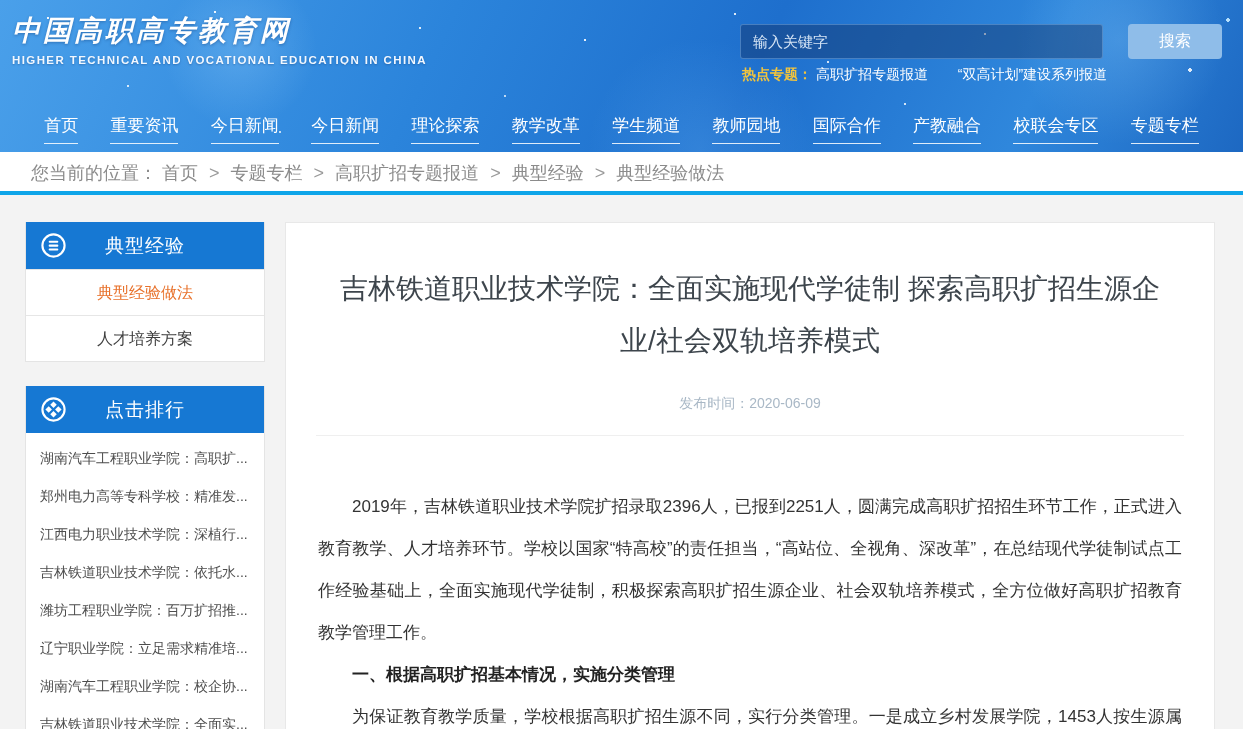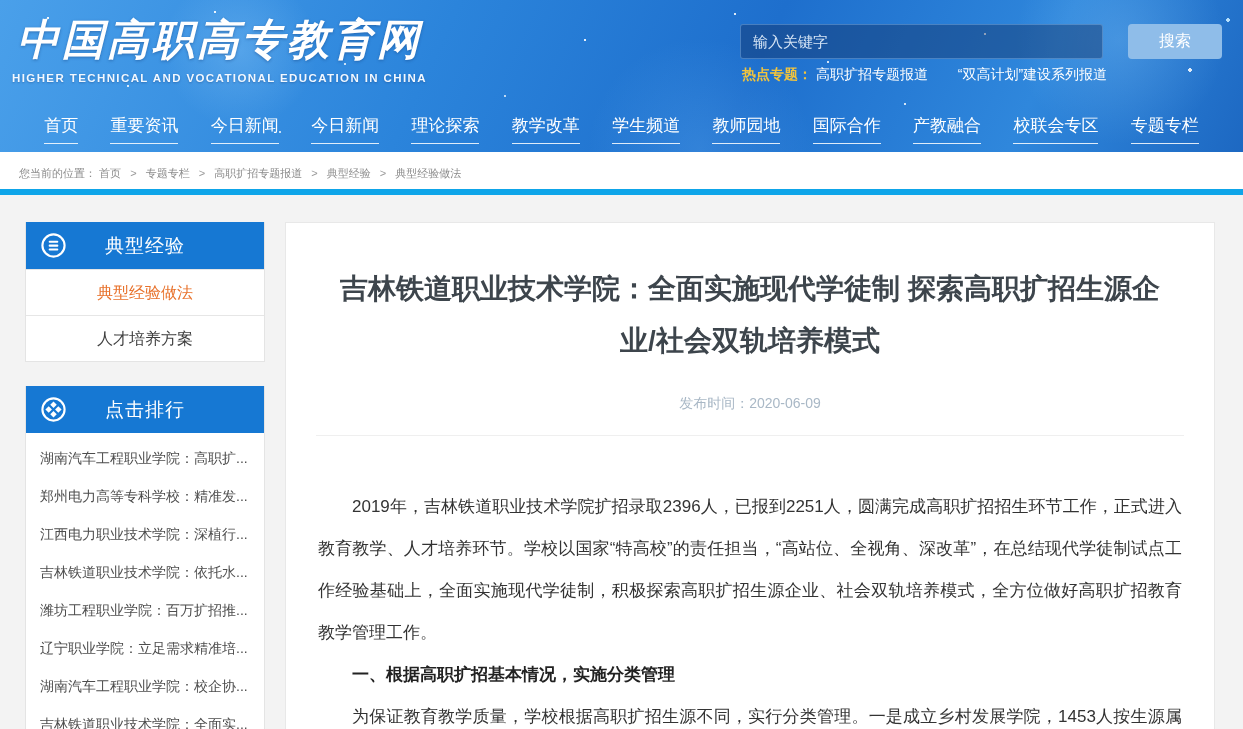--- a/index.html
+++ b/index.html
@@ -26,23 +26,23 @@
       radial-gradient(circle 3px at 1228px 20px, rgba(190,230,255,.95) 60%, transparent 61%),
       radial-gradient(circle 2px at 828px 62px, rgba(255,255,255,.8) 60%, transparent 61%),
       radial-gradient(circle 1.5px at 280px 132px, rgba(255,255,255,.7) 60%, transparent 61%),
       radial-gradient(circle 110px at 240px 50px, rgba(160,215,255,.28), transparent 70%),
       radial-gradient(circle 160px at 700px 150px, rgba(120,195,255,.22), transparent 70%),
       radial-gradient(circle 150px at 1120px 40px, rgba(150,210,255,.25), transparent 70%),
       linear-gradient(115deg,#4aa0ea 0%,#2b84db 35%,#1e6fcd 60%,#2f87dc 82%,#1d68c2 100%);
   }
   .logo{ position:absolute; left:12px; top:12px; cursor:pointer; }
   .logo-cn{
-    font-size:42px; font-weight:bold; letter-spacing:3px; color:#fff;
+    font-size:28px; font-weight:bold; letter-spacing:3px; color:#fff;
     font-family:"Liberation Serif","DejaVu Serif",serif;
-    font-style:italic; text-shadow:0 1px 3px rgba(20,60,120,.45); white-space:nowrap;text-align:center;
+    font-style:italic; text-shadow:0 1px 3px rgba(20,60,120,.45); white-space:nowrap;
   }
   .logo-en{
     font-size:11.5px; font-weight:bold; letter-spacing:1.4px; margin-top:4px;
     color:#f2f8ff; text-shadow:0 1px 2px rgba(20,60,120,.4); white-space:nowrap;
   }
   .search-row{ position:absolute; left:740px; top:24px; width:482px; display:flex; }
   .search-input{
     flex:1; height:35px; background:rgba(16,46,96,.42);
     border:1px solid rgba(130,180,230,.45); border-radius:3px;
     color:#fff; font-size:15px; padding:8px 12px; outline:none;
@@ -59,23 +59,23 @@
     position:absolute; left:0; bottom:0; width:100%; height:47px;
     display:flex; justify-content:space-around; align-items:center; padding:0 28px;
   }
   .nav-item{
     color:#fff; font-size:17px; cursor:pointer; padding-bottom:6px;
     border-bottom:1px solid rgba(255,255,255,.85); white-space:nowrap;
   }
 
   
   .breadcrumb-bar{
-    width:100%; height:43px; background:#fff; border-bottom:6px solid #0ea5e9;
+    width:100%; height:43px; background:#fff; border-bottom:4px solid #0ea5e9;
     box-shadow:0 2px 4px rgba(0,0,0,.05);
-    font-size:11px; color:#8b8b8b; line-height:42px; padding-left:19px;
+    font-size:18px; color:#8b8b8b; line-height:42px; padding-left:31px;
     white-space:nowrap;
   }
   .crumb{ color:#8b8b8b; cursor:pointer; }
   .crumb-sep{ margin:0 6px; color:#9a9a9a; }
 
   
   .page-body{ display:flex; padding:27px 28px 0 25px; background:#f3f3f3; align-items:flex-start; }
 
   
   .sidebar{ width:240px; flex:none; }
@@ -95,21 +95,21 @@
   .rank-list{ padding:6px 0 0; }
   .rank-item{
     height:38px; line-height:38px; padding:0 14px; font-size:14px; color:#4d4d4d;
     white-space:nowrap; overflow:hidden; cursor:pointer;
   }
 
   
   .article-card{ flex:1; margin-left:20px; background:#fff; border:1px solid #e8e8e8; min-height:680px; padding-bottom:60px; }
   .article-title{
     margin:40px 44px 0; text-align:center; font-size:28px; line-height:52px;
-    color:#3d454c; font-weight:bold;
+    color:#3d454c; font-weight:normal;
   }
   .publish-line{ margin-top:28px; text-align:center; font-size:14px; color:#a9b8c6; }
   .article-divider{ border:none; border-top:1px solid #efefef; margin:22px 30px 0; }
   .article-body{ margin-top:50px; padding:0 32px; font-size:17px; line-height:42px; color:#333; text-align:justify; }
   .article-body p{ text-indent:2em; }
   .article-body .sub-heading{ font-weight:bold; color:#222; }
 </style>
 </head>
 <body>
 

